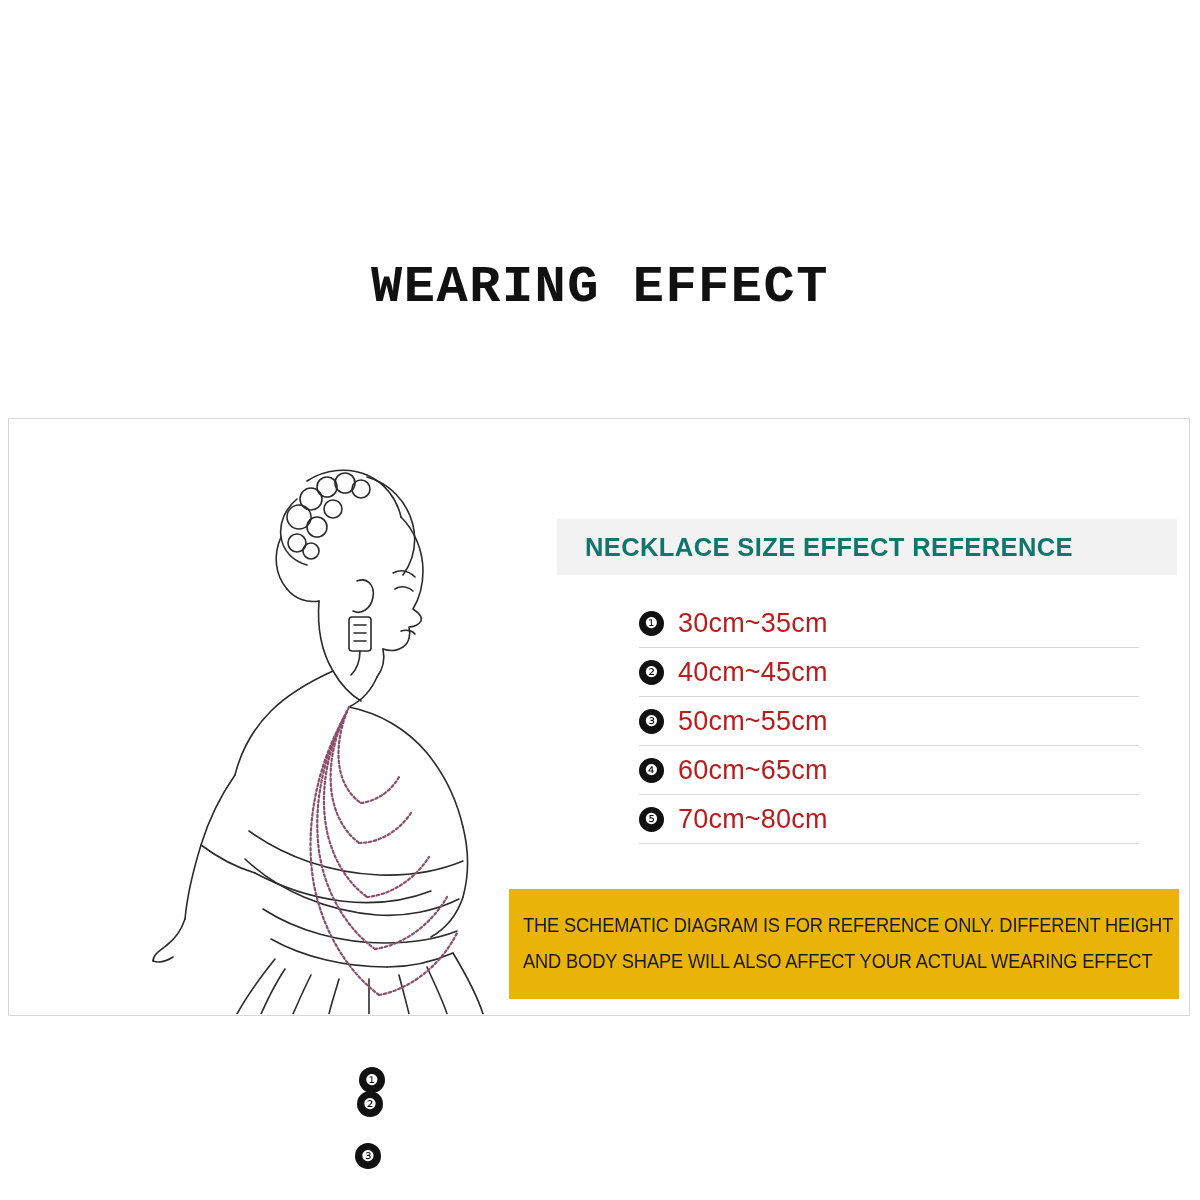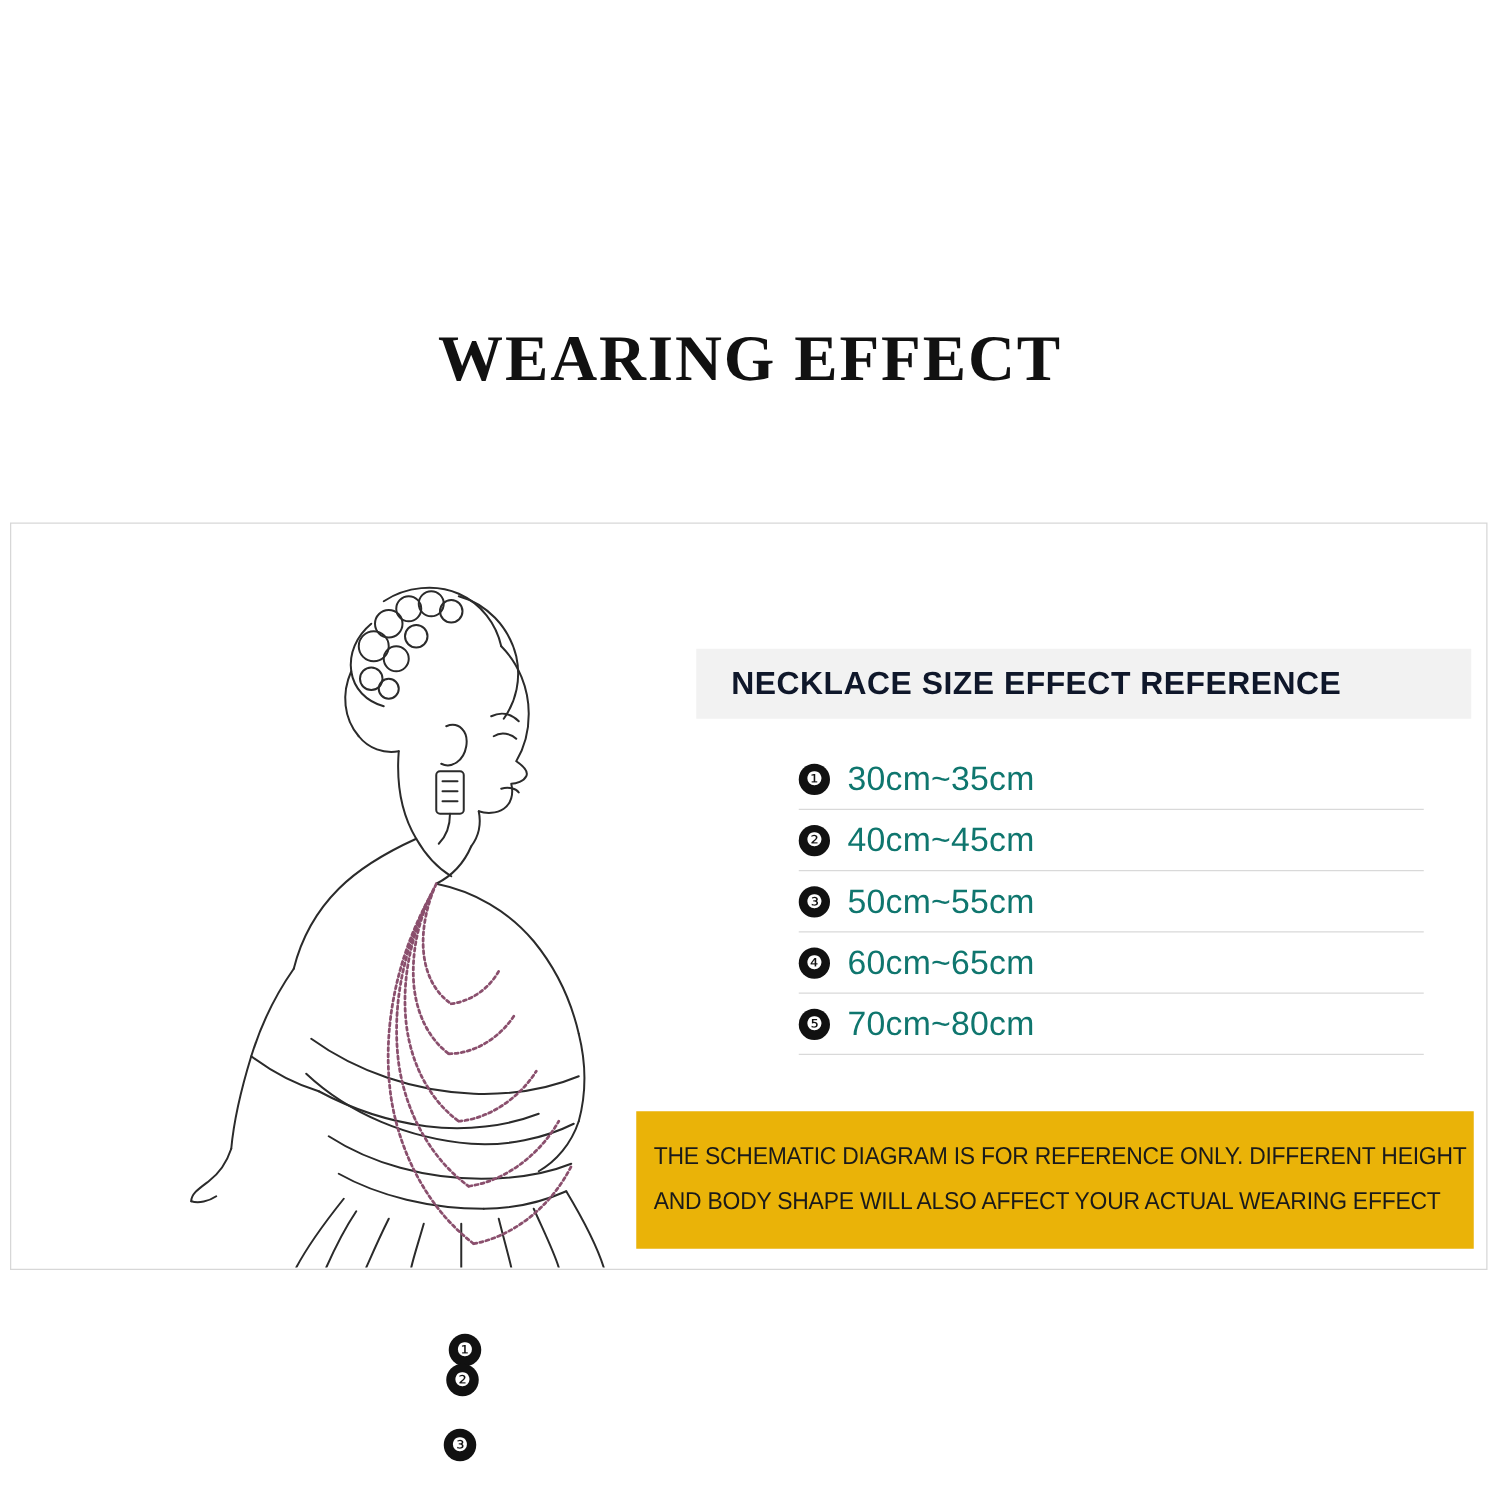--- a/index.html
+++ b/index.html
@@ -26,21 +26,21 @@
   .title {
     position: absolute;
     top: 258px;
     left: 0;
     width: 1200px;
     text-align: center;
     font-size: 52px;
     font-weight: bold;
     letter-spacing: 1.5px;
     color: #111111;
-    font-family: Liberation Serif, serif;
+    font-family: Liberation Mono, monospace;
   }
 
   
   .panel {
     position: absolute;
     left: 8px;
     top: 418px;
     width: 1182px;
     height: 598px;
     border: 1px solid #d7d7d7;
@@ -75,21 +75,21 @@
     height: 56px;
     background: #f2f2f2;
     display: flex;
     align-items: center;
   }
   .ref-header span {
     padding-left: 28px;
     font-size: 25.5px;
     font-weight: bold;
     letter-spacing: 0.4px;
-    color: #0f172a;
+    color: #0f766e;
   }
 
   .size-list {
     position: absolute;
     left: 130px;
     top: 180px;
     width: 500px;
   }
   .size-row {
     position: relative;
@@ -113,21 +113,21 @@
     color: #ffffff;
     font-size: 15px;
     line-height: 25px;
     text-align: center;
     font-family: "DejaVu Sans", sans-serif;
     flex: none;
     margin-right: 14px;
   }
   .size-label {
     font-size: 27px;
-    color: #0f766e;
+    color: #b91c1c;
     font-family: "Liberation Sans", sans-serif;
     letter-spacing: 0.2px;
   }
 
   
   .disclaimer {
     position: absolute;
     left: 0px;
     top: 470px;
     width: 670px;

